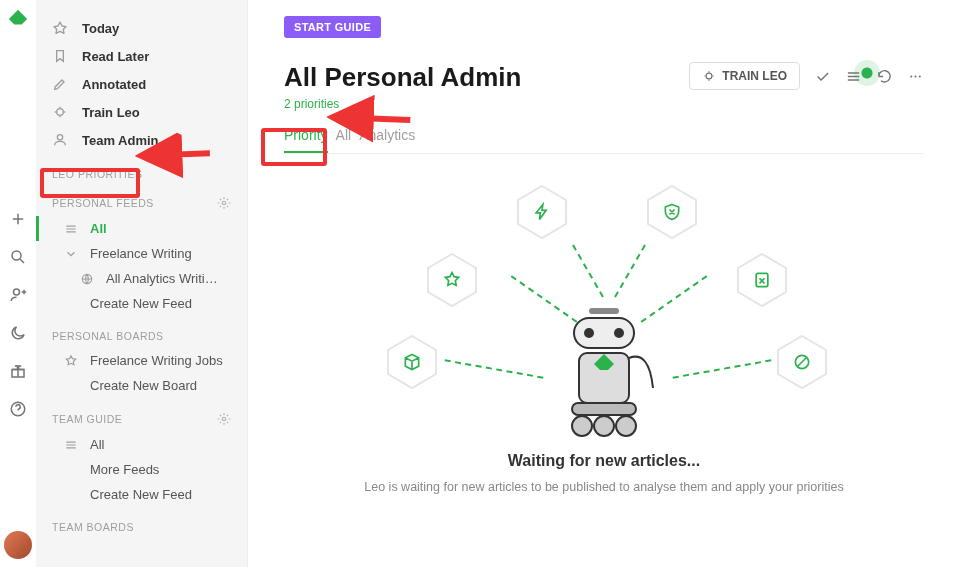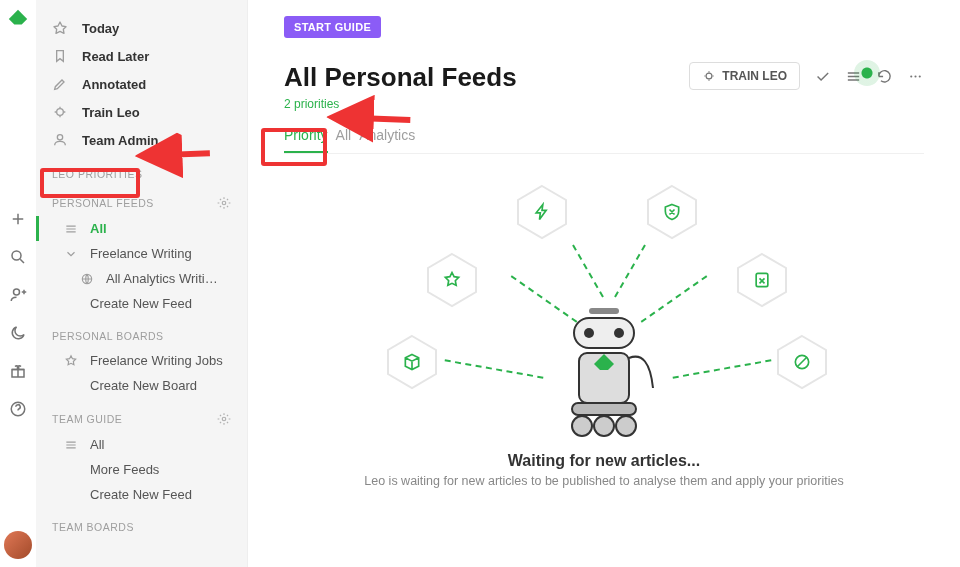--- a/index.html
+++ b/index.html
@@ -38,21 +38,21 @@
   .hex .hglyph { position: relative; color: #2bb24c; width: 20px; height: 20px; }
   .robot { position: absolute; left: 50%; top: 120px; transform: translateX(-50%); width: 120px; height: 150px; }
   .dash-line { position: absolute; border-top: 2px dashed #2bb24c; }
   .dash-line.d1 { width: 80px; left: 180px; top: 120px; transform: rotate(35deg); }
   .dash-line.d2 { width: 60px; left: 234px; top: 92px; transform: rotate(60deg); }
   .dash-line.d3 { width: 60px; left: 276px; top: 92px; transform: rotate(-60deg); }
   .dash-line.d4 { width: 80px; left: 310px; top: 120px; transform: rotate(-35deg); }
   .dash-line.d5 { width: 100px; left: 120px; top: 190px; transform: rotate(10deg); }
   .dash-line.d6 { width: 100px; left: 348px; top: 190px; transform: rotate(-10deg); }
   .empty-title { font-size: 16px; font-weight: 700; color: #333; margin-top: 4px; }
-  .empty-sub { font-size: 12.5px; color: #888; margin-top: 4px; }
+  .empty-sub { font-size: 12.5px; color: #888; margin-top: 10px; }
   .pulse { position: absolute; right: 80px; top: 60px; width: 26px; height: 26px; border-radius: 50%; background: radial-gradient(circle,#2bb24c 0 5px, rgba(43,178,76,0.15) 6px 13px, transparent 14px); }
   .red-box { position: absolute; border: 4px solid #e33; border-radius: 3px; pointer-events: none; }
   .rb1 { left: 40px; top: 168px; width: 100px; height: 30px; }
   .rb2 { left: 261px; top: 128px; width: 66px; height: 38px; }
   .arrow { position: absolute; pointer-events: none; }
   .arrow.a1 { left: 140px; top: 134px; width: 70px; height: 40px; transform: rotate(26deg); }
   .arrow.a2 { left: 332px; top: 96px; width: 78px; height: 44px; transform: rotate(30deg); }
   .ellip { white-space: nowrap; overflow: hidden; text-overflow: ellipsis; max-width: 120px; }
 </style>
 </head>
@@ -197,21 +197,21 @@
     <div class="section-head">
       <span>TEAM BOARDS</span>
     </div>
   </div>
 
   <div class="main">
     <span class="start-guide">START GUIDE</span>
 
     <div class="header">
       <div>
-        <div class="title">All Personal Feeds</div>
+        <div class="title">All Personal Admin</div>
         <div class="subtitle">2 priorities</div>
       </div>
       <div class="header-actions">
         <div class="btn">
           <svg width="14" height="14" viewBox="0 0 24 24">
               <circle cx="12" cy="12" r="5" stroke="#757575" fill="none" stroke-width="2"></circle>
               <path stroke="#757575" stroke-width="2" d="M4 12h2M18 12h2M12 4v2M12 18v2"></path>
             </svg>
           <span>TRAIN LEO</span>
         </div>

